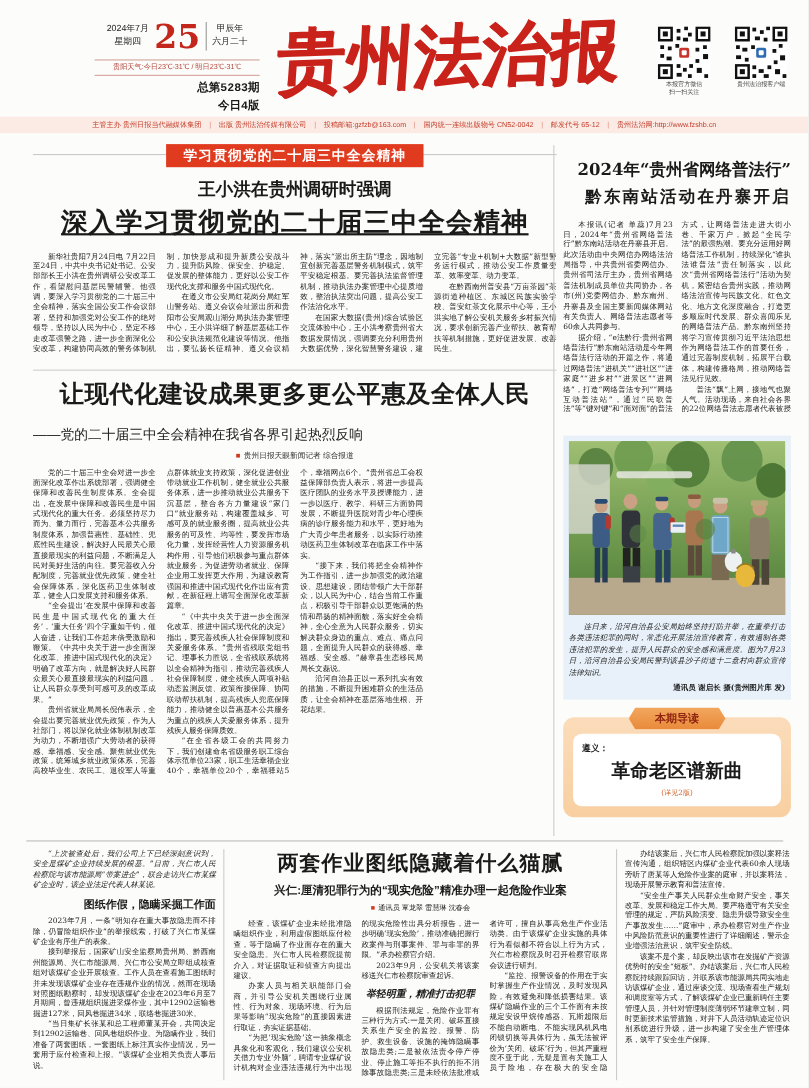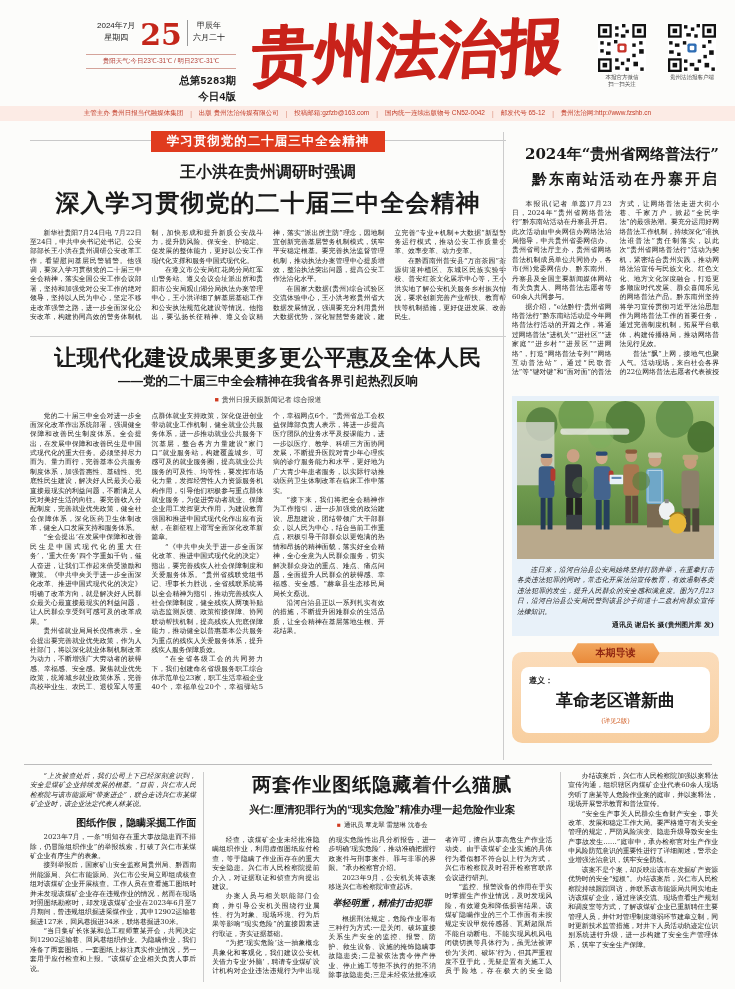--- a/index.html
+++ b/index.html
@@ -26,27 +26,27 @@
                  font-family:"Liberation Sans",sans-serif;white-space:nowrap;}
   .pub-sep{color:#d98875;margin:0 7px;}
   
   .left-main{position:absolute;left:30px;top:130px;width:476px;}
   .kicker-wrap{position:relative;text-align:center;height:21px;}
   .kicker-wrap::before{content:"";position:absolute;left:0;right:0;top:10px;border-top:1px solid #c9c9c9;}
   .kicker{position:relative;display:inline-block;background:#e03b1e;color:#ffffff;font-weight:bold;font-size:12.5px;
           padding:2px 16px;font-family:"Liberation Sans",sans-serif;letter-spacing:1px;}
   .overline{text-align:center;font-size:16px;font-weight:700;margin-top:11px;font-family:"Liberation Sans",sans-serif;}
   .main-headline{text-align:center;font-size:24px;font-weight:900;line-height:1.4;margin-top:3px;
-                 font-family:"Liberation Sans",sans-serif;letter-spacing:1px;}
+                 font-family:"Liberation Sans",sans-serif;letter-spacing:1px;text-decoration:underline;}
   .cols4{column-count:4;column-gap:10px;column-fill:auto;text-align:justify;overflow:hidden;
          font-size:6.8px;line-height:1.38;}
   .top-body{margin-top:9px;height:100px;}
   .rule{border-top:1px solid #cfcfcf;margin:7px 0 6px;}
   .mid-headline{text-align:center;font-size:22px;font-weight:900;font-family:"Liberation Sans",sans-serif;letter-spacing:0.5px;}
-  .mid-subtitle{text-align:center;font-size:12.5px;font-weight:700;margin-top:0;font-family:"Liberation Sans",sans-serif;}
+  .mid-subtitle{text-align:left;font-size:12.5px;font-weight:400;margin-top:14px;font-family:"Liberation Sans",sans-serif;}
   .byline{text-align:center;font-size:7px;margin-top:5px;color:#333;font-family:"Liberation Sans",sans-serif;}
   .red-sq{color:#d03a20;margin-right:3px;}
   .mid-body{margin-top:7px;height:290px;}
   .para{margin:0;text-indent:2em;}
   
   .vdiv{position:absolute;left:503px;top:132px;height:628px;border-left:1px solid #ccc;}
   .right-col{position:absolute;left:512px;top:142px;width:207px;}
   .right-title{font-weight:900;font-size:15px;text-align:right;line-height:1.65;font-family:"DejaVu Serif",serif;}
   .rt2{letter-spacing:2px;}
   .right-body{margin-top:8px;column-count:2;column-gap:8px;column-fill:auto;height:186px;

